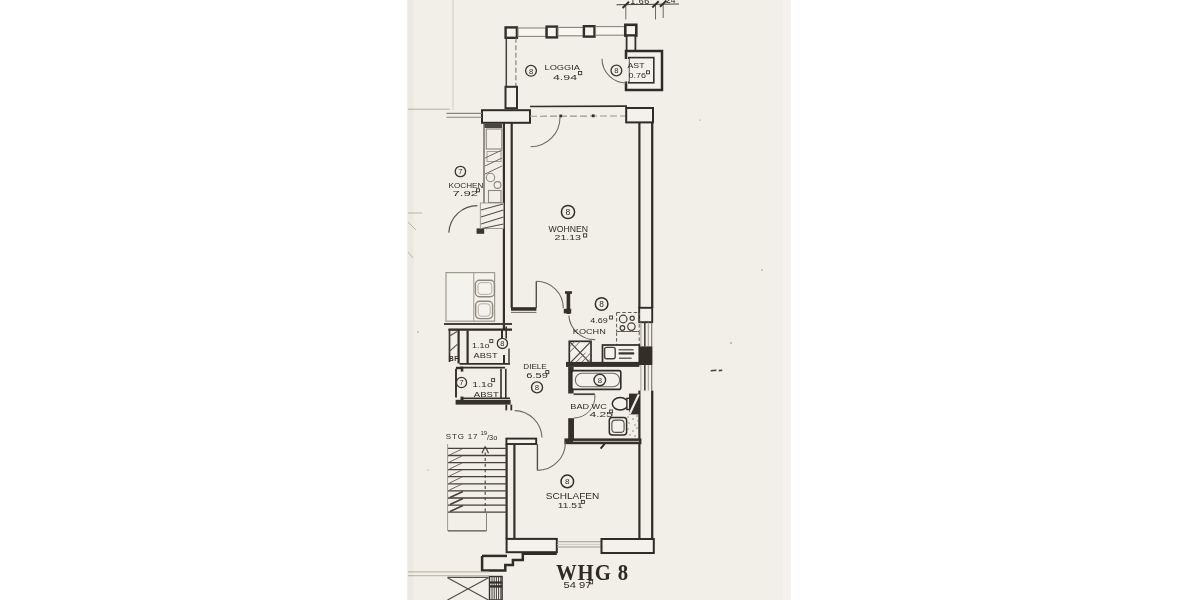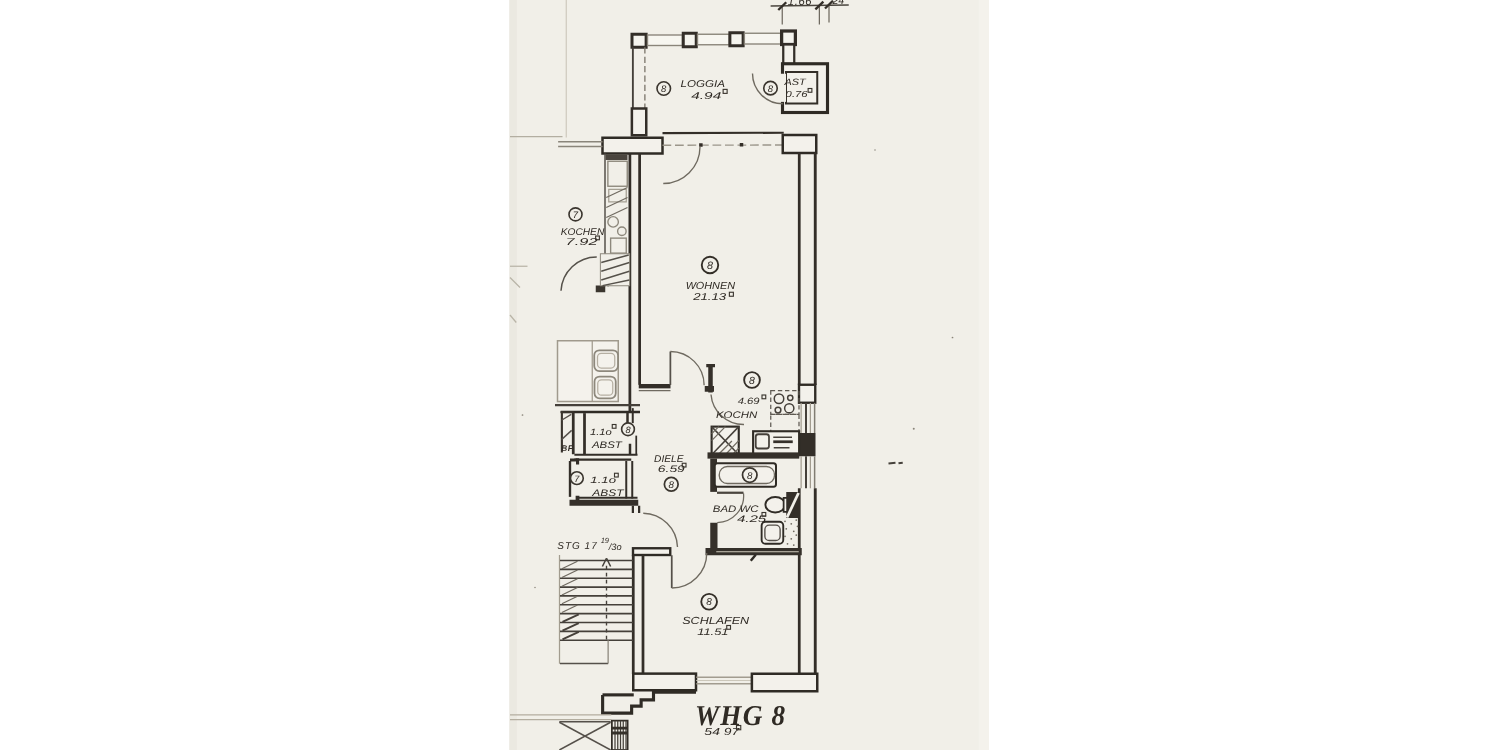--- a/index.html
+++ b/index.html
@@ -1,16 +1,16 @@
 <!DOCTYPE html>
 <html><head>
 <meta charset="utf-8">
 <style>
   html,body{margin:0;padding:0;background:#ffffff;}
-  .page{width:1172px;height:600px;position:relative;overflow:hidden;background:#ffffff;font-style:italic;}
+  .page{width:1172px;height:600px;position:relative;overflow:hidden;background:#ffffff;}
   text{font-family:"Liberation Sans", sans-serif;fill:#2f2a24;}
 </style>
 </head>
 <body>
 <div class="page">
 <svg width="1200" height="600" viewBox="0 0 1200 600">
 
 <rect x="0" y="0" width="1200" height="600" fill="#ffffff"></rect>
 <rect x="407.5" y="0" width="383.5" height="600" fill="#f1efe8"></rect>
 <rect x="407.5" y="0" width="6" height="600" fill="#ebe9e1"></rect>

